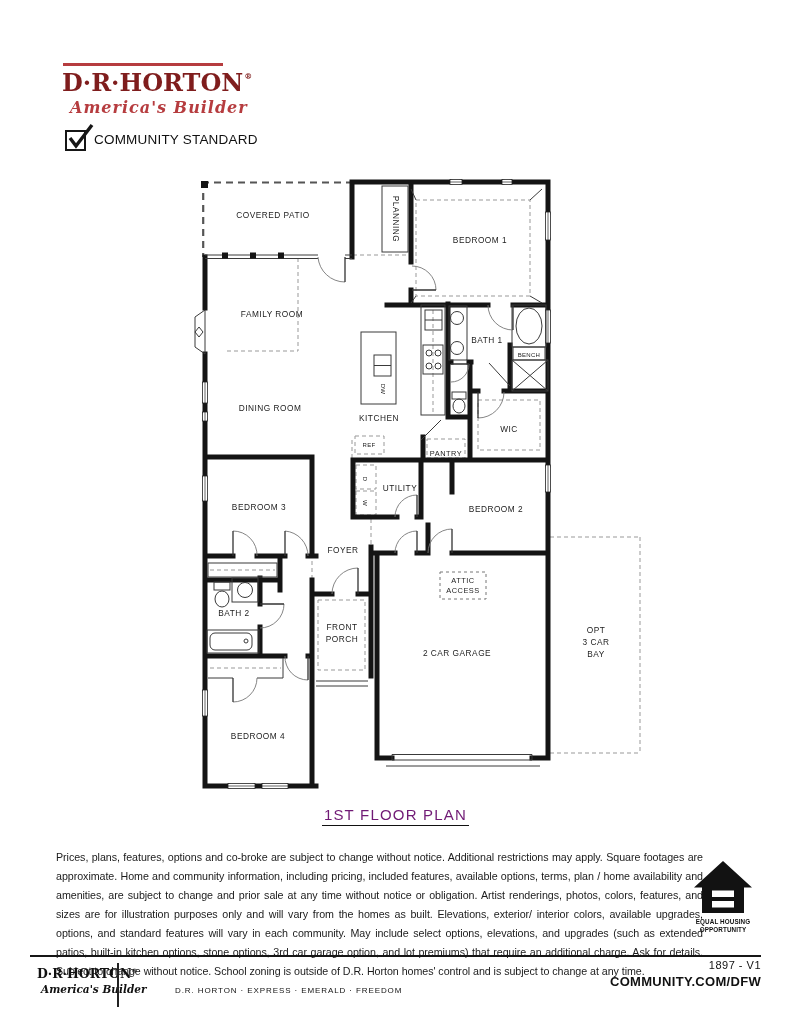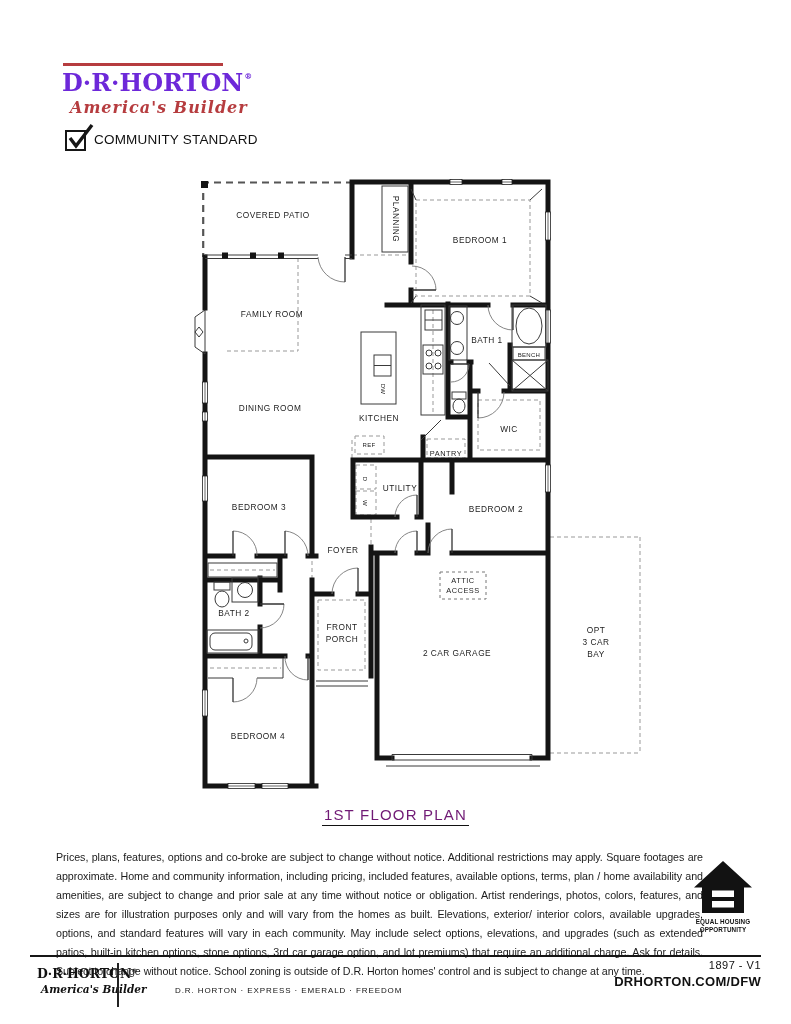--- a/index.html
+++ b/index.html
@@ -2,21 +2,21 @@
 <html><head>
 <meta charset="utf-8">
 <style>
   html,body{margin:0;padding:0;background:#e8e8e8;}
   .page{position:relative;width:791px;height:1024px;background:#ffffff;overflow:hidden;
         font-family:"Liberation Sans",sans-serif;}
   
   .logo{position:absolute;left:62px;top:63px;}
   .logo-bar{width:160px;height:3px;background:#b63c3f;margin-left:1px;}
   .logo-text{margin-top:2px;font-family:"DejaVu Serif",serif;font-weight:bold;
-             font-size:24px;color:#6d28d9;letter-spacing:0px;white-space:nowrap;}
+             font-size:24px;color:#7f1d1d;letter-spacing:0px;white-space:nowrap;}
   .logo-text .reg{font-size:8px;position:relative;top:-12px;left:1px;}
   .logo-script{font-family:"DejaVu Serif",serif;font-style:italic;font-weight:bold;
                font-size:16px;color:#b63c3f;letter-spacing:1px;margin-top:1px;padding-left:8px;}
   .community{position:absolute;left:65px;top:129px;height:24px;}
   .checkbox{position:absolute;left:0;top:1px;width:17px;height:17px;border:2.6px solid #161616;}
   .checkbox svg{position:absolute;left:0px;top:-8px;overflow:visible;}
   .community-label{position:absolute;left:29px;top:3px;font-size:13.5px;color:#111;
                    letter-spacing:0.2px;white-space:nowrap;}
   
   .plan{position:absolute;left:192px;top:176px;width:452px;height:616px;}
@@ -256,16 +256,16 @@
 
   <div class="footer-rule"></div>
   <div class="footer-logo">
     <div class="f-brand"><span>D·R·HORTON</span><span class="reg">®</span></div>
     <div class="f-script">America's Builder</div>
   </div>
   <div class="footer-vline"></div>
   <div class="footer-brands">D.R. HORTON  ·  EXPRESS  ·  EMERALD  ·  FREEDOM</div>
   <div class="footer-right">
     <div class="plan-code">1897 - V1</div>
-    <div class="website">DRHORTON.COM/DFW</div>
+    <div class="website">COMMUNITY.COM/DFW</div>
   </div>
 
 </div>
 
 </body></html>

